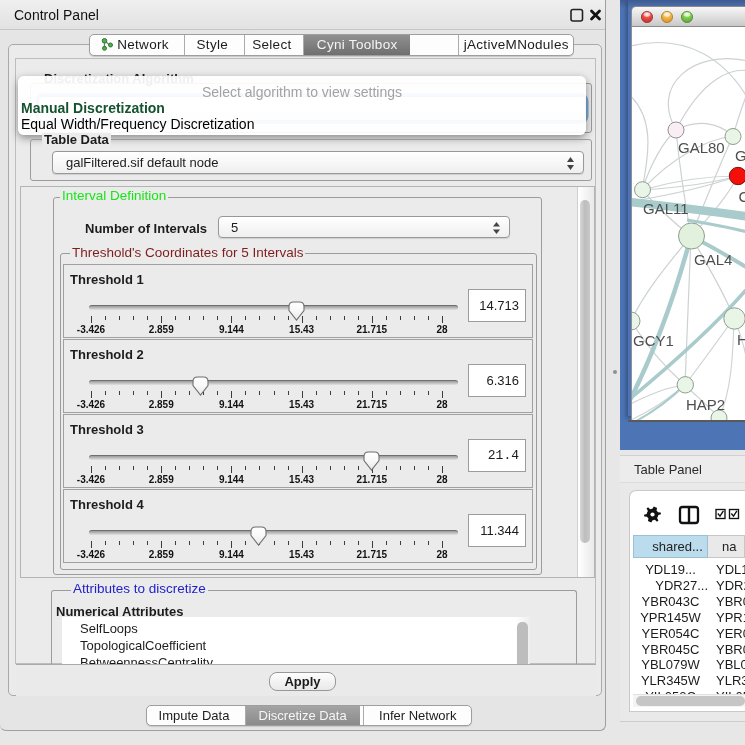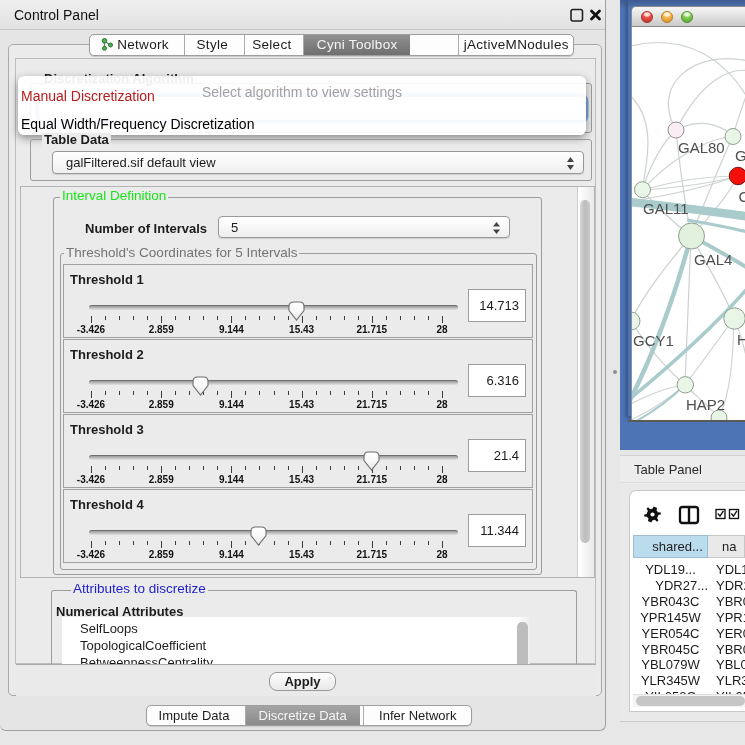--- a/index.html
+++ b/index.html
@@ -33,47 +33,47 @@
 <div class="seg" style="width:55.5px;border-left:1px solid #ababab;">Style</div>
 <div class="seg" style="width:55.5px;border-left:1px solid #ababab;">Select</div>
 <div class="seg" style="width:107px;border-left:1px solid #ababab;background:linear-gradient(#909090,#6f6f6f);color:#f4f4f4;">Cyni Toolbox</div>
 <div class="seg" style="width:115px;border-left:1px solid #ababab;margin-left:44px;">jActiveMNodules</div>
 </div>
 <div class="grp" style="left:30px;top:83px;width:562px;height:50px;"></div>
 <div class="gtitle" style="left:42px;top:72px;font-weight:bold;background:transparent;color:#222;">Discretization Algorithm</div>
 <div class="abs" style="left:38px;top:96px;width:548px;height:25px;background:linear-gradient(#fff,#ececec);border:1px solid #8e8e8e;border-radius:5px;box-shadow:0 0 0 2.5px rgba(95,150,210,0.75);"></div>
 <div class="abs" style="left:10px;top:76px;width:568px;height:59px;background:rgba(255,255,255,0.93);border-radius:6px;box-shadow:0 3px 9px rgba(0,0,0,0.42);margin-left:8px;">
       <div class="abs" style="left:0;top:8px;width:100%;text-align:center;color:#a2a2a2;font-size:14px;">Select algorithm to view settings</div>
-      <div class="abs" style="left:3px;top:12px;font-weight:normal;color:#b91c1c;font-size:14px;">Manual Discretization</div>
+      <div class="abs" style="left:3px;top:24px;font-weight:bold;color:#14532d;font-size:14px;">Manual Discretization</div>
       <div class="abs" style="left:3px;top:40px;color:#000;font-size:14px;">Equal Width/Frequency Discretization</div>
     </div>
 <div class="grp" style="left:30px;top:139px;width:562px;height:42px;"></div>
 <div class="gtitle" style="left:42px;top:133px;font-weight:bold;">Table Data</div>
 <div class="combo" style="left:52px;top:151px;width:532px;height:23px;">
-      <span class="abs" style="left:13px;top:2.5px;">galFiltered.sif default view</span>
+      <span class="abs" style="left:13px;top:2.5px;">galFiltered.sif default node</span>
       <svg class="abs" style="right:8px;top:4px" width="9" height="15" viewBox="0 0 9 15">
         <path d="M4.5 1 L8 6 L1 6 Z" fill="#444"></path>
         <path d="M4.5 14 L8 9 L1 9 Z" fill="#444"></path>
       </svg>
     </div>
 <div class="abs" style="left:20px;top:186px;width:575px;height:392px;border:1px solid #b4b4b4;background:#ebebeb;"></div>
 <div class="abs" style="left:577px;top:187px;width:17px;height:390px;background:linear-gradient(90deg,#ffffff,#f2f2f2 60%,#e9e9e9);border-left:1px solid #cfcfcf;"></div>
 <div class="abs" style="left:580px;top:200px;width:10px;height:343px;background:linear-gradient(90deg,#d7d7d7,#bdbdbd 50%,#c9c9c9);border-radius:5px;"></div>
 <div class="grp" style="left:53px;top:197px;width:489px;height:378px;"></div>
 <div class="gtitle" style="left:60px;top:189px;color:#17e517;font-size:13.5px;">Interval Definition</div>
 <div class="abs" style="left:85px;top:221px;font-weight:bold;">Number of Intervals</div>
 <div class="combo" style="left:218px;top:216px;width:292px;height:22px;">
       <span class="abs" style="left:12px;top:3px;">5</span>
       <svg class="abs" style="right:8px;top:4px" width="9" height="14" viewBox="0 0 9 14">
         <path d="M4.5 1 L8 5.5 L1 5.5 Z" fill="#444"></path>
         <path d="M4.5 13 L8 8.5 L1 8.5 Z" fill="#444"></path>
       </svg>
     </div>
 <div class="grp" style="left:60px;top:253px;width:477px;height:317px;"></div>
-<div class="gtitle" style="left:64px;top:246px;color:#737373;font-size:13.5px;">Threshold's Coordinates for 5 Intervals</div>
+<div class="gtitle" style="left:70px;top:246px;color:#7f1d1d;font-size:13.5px;">Threshold's Coordinates for 5 Intervals</div>
 <div class="abs" style="left:63px;top:264px;width:470px;height:74px;border:1px solid #a0a0a0;background:#ebebeb;">
 <div class="abs" style="left:6px;top:7px;font-weight:bold;">Threshold 1</div>
 <div class="abs" style="left:25px;top:40px;width:369px;height:5px;border-radius:2.5px;background:linear-gradient(#9a9a9a,#e2e2e2);border-top:1px solid #6f6f6f;"></div>
 <div class="abs" style="left:26.5px;top:51px;width:353px;height:4px;background:repeating-linear-gradient(90deg,#3c3c3c 0,#3c3c3c 1px,transparent 1px,transparent 14.04px);"></div>
 <div class="tick" style="left:27.0px;top:51px;height:7px;"></div>
 <div class="tlabel" style="left:27.0px;top:59px;">-3.426</div>
 <div class="tick" style="left:97.2px;top:51px;height:7px;"></div>
 <div class="tlabel" style="left:97.2px;top:59px;">2.859</div>
 <div class="tick" style="left:167.4px;top:51px;height:7px;"></div>
 <div class="tlabel" style="left:167.4px;top:59px;">9.144</div>
@@ -143,21 +143,21 @@
         <defs>
           <linearGradient id="th" x1="0" y1="0" x2="0" y2="1">
             <stop offset="0" stop-color="#ffffff"></stop>
             <stop offset="0.5" stop-color="#f8f8f8"></stop>
             <stop offset="1" stop-color="#e8e8e8"></stop>
           </linearGradient>
         </defs>
         <path d="M1 5.5 Q1 1 5.5 1 L11.5 1 Q16 1 16 5.5 L16 9.5 L8.5 19 L1 9.5 Z" fill="url(#th)" stroke="#6f6f6f" stroke-width="1.1"></path>
       </svg>
 </div>
-<div class="abs" style="left:468px;top:439px;width:58px;height:33px;background:#fff;border:1px solid #9c9c9c;line-height:31px;text-align:right;padding-right:6px;">21.4</div>
+<div class="abs" style="left:468px;top:439px;width:58px;height:33px;background:#fff;border:1px solid #9c9c9c;line-height:31px;text-align:right;padding-right:6px;font-family:Liberation Mono, monospace;">21.4</div>
 <div class="abs" style="left:63px;top:489px;width:470px;height:74px;border:1px solid #a0a0a0;background:#ebebeb;">
 <div class="abs" style="left:6px;top:7px;font-weight:bold;">Threshold 4</div>
 <div class="abs" style="left:25px;top:40px;width:369px;height:5px;border-radius:2.5px;background:linear-gradient(#9a9a9a,#e2e2e2);border-top:1px solid #6f6f6f;"></div>
 <div class="abs" style="left:26.5px;top:51px;width:353px;height:4px;background:repeating-linear-gradient(90deg,#3c3c3c 0,#3c3c3c 1px,transparent 1px,transparent 14.04px);"></div>
 <div class="tick" style="left:27.0px;top:51px;height:7px;"></div>
 <div class="tlabel" style="left:27.0px;top:59px;">-3.426</div>
 <div class="tick" style="left:97.2px;top:51px;height:7px;"></div>
 <div class="tlabel" style="left:97.2px;top:59px;">2.859</div>
 <div class="tick" style="left:167.4px;top:51px;height:7px;"></div>
 <div class="tlabel" style="left:167.4px;top:59px;">9.144</div>

